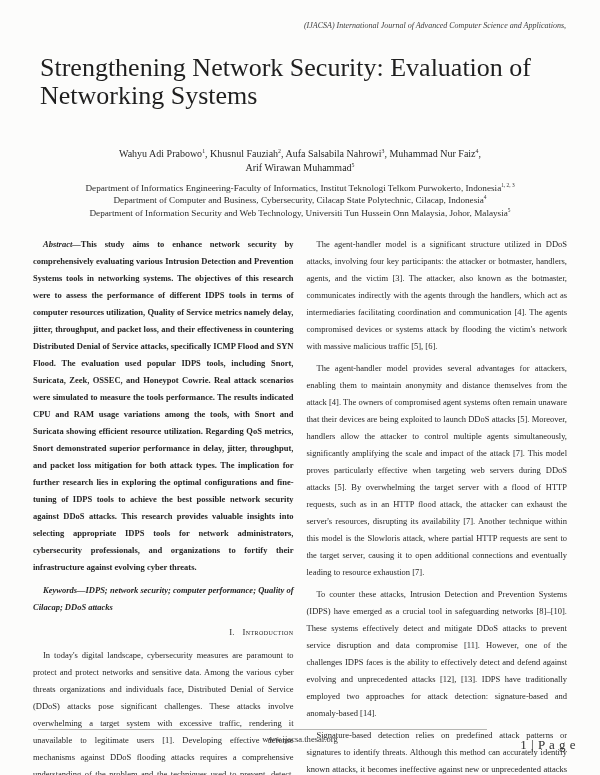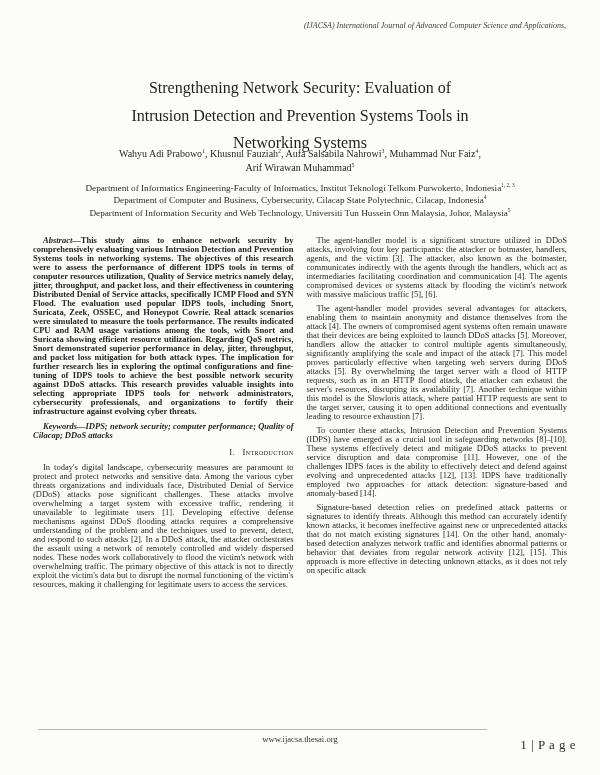--- a/index.html
+++ b/index.html
@@ -24,26 +24,24 @@
     font-size: 8px;
     line-height: 10.5px;
     color: #3a3a3a;
   }
 
   .paper-title {
     position: absolute;
     top: 54px;
     left: 40px;
     right: 40px;
-    text-align: center;
     font-weight: normal;
-    font-size: 16px;
+    font-size: 26px;
     line-height: 27.5px;
     color: #1f1f1f;
-    margin-top: 20px;
   }
   .paper-title .tl { display: block; }
 
   .authors {
     position: absolute;
     top: 147px;
     left: 25px;
     right: 25px;
     text-align: center;
     font-size: 10px;
@@ -69,21 +67,21 @@
     top: 236px;
     left: 33px;
     right: 33px;
     bottom: 48px;
     display: flex;
     gap: 13px;
   }
   .col {
     width: 50%;
     font-size: 8.5px;
-    line-height: 9px;
+    line-height: 17px;
     text-align: justify;
     color: #262626;
   }
   .col p { text-indent: 10px; margin-bottom: 5px; }
 
   .abstract { font-weight: bold; }
   .label-bi { font-weight: bold; font-style: italic; }
   .keywords { font-weight: bold; font-style: italic; margin-top: 6px; }
 
   .section-heading {
@@ -124,21 +122,20 @@
 <body>
 
 <div class="page">
 
   <div class="journal-header">
     <div>(IJACSA) International Journal of Advanced Computer Science and Applications,</div>
   </div>
 
   <h1 class="paper-title">
     <span class="tl">Strengthening Network Security: Evaluation of</span>
-    <span class="tl">Intrusion Detection and Prevention Systems Tools in</span>
     <span class="tl">Networking Systems</span>
   </h1>
 
   <div class="authors">
     <div>
       <span>Wahyu Adi Prabowo</span><sup>1</sup><span>, Khusnul Fauziah</span><sup>2</sup><span>, Aufa Salsabila Nahrowi</span><sup>3</sup><span>, Muhammad Nur Faiz</span><sup>4</sup><span>,</span>
     </div>
     <div>
       <span>Arif Wirawan Muhammad</span><sup>5</sup>
     </div>

